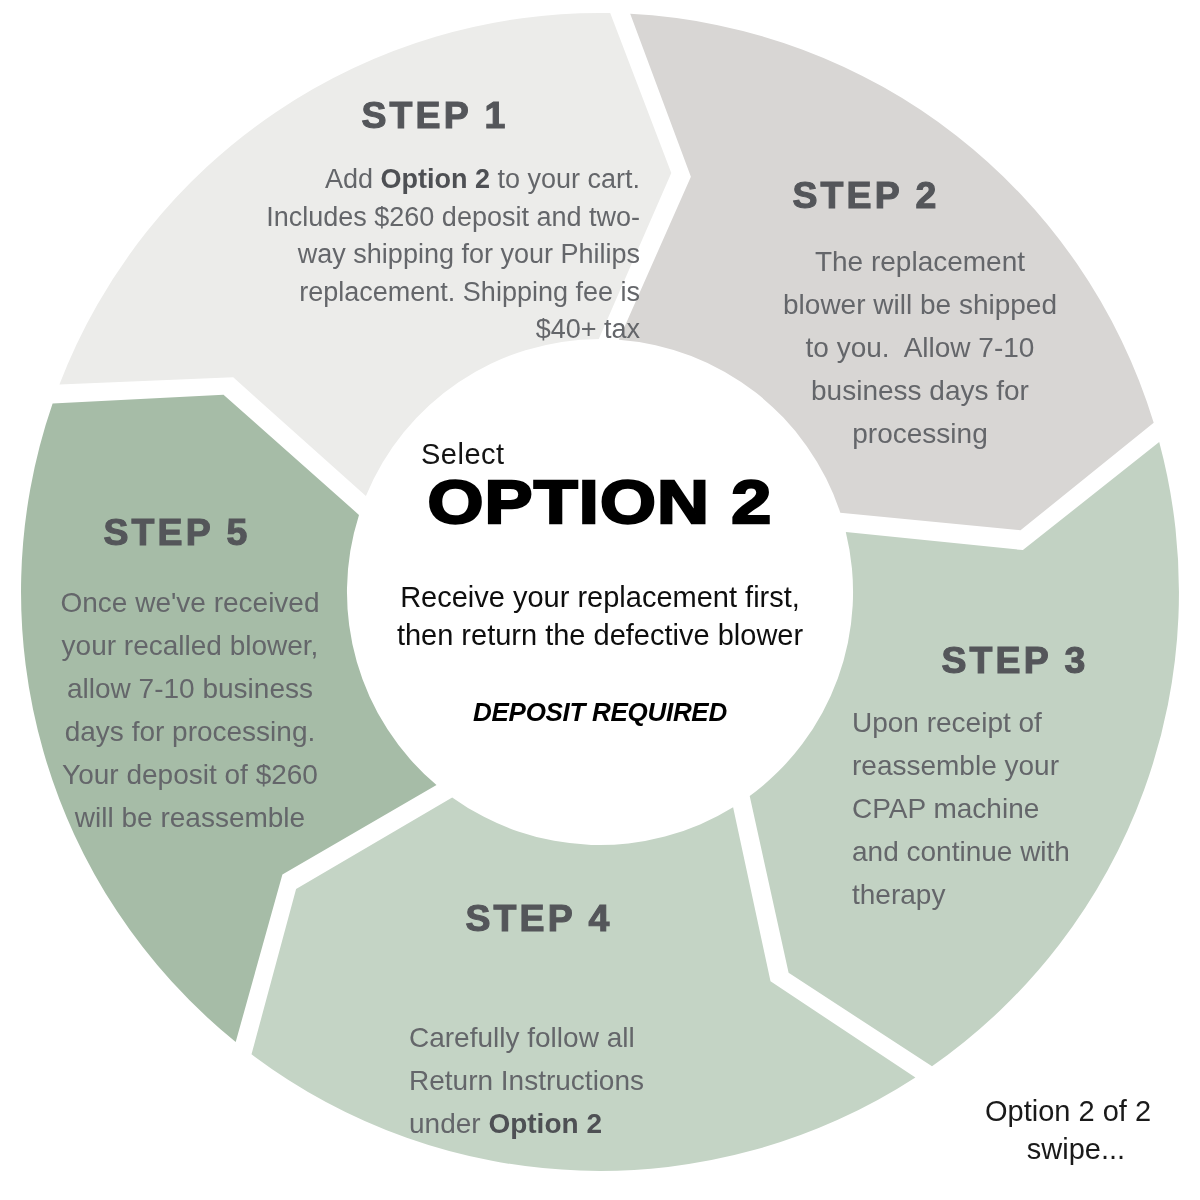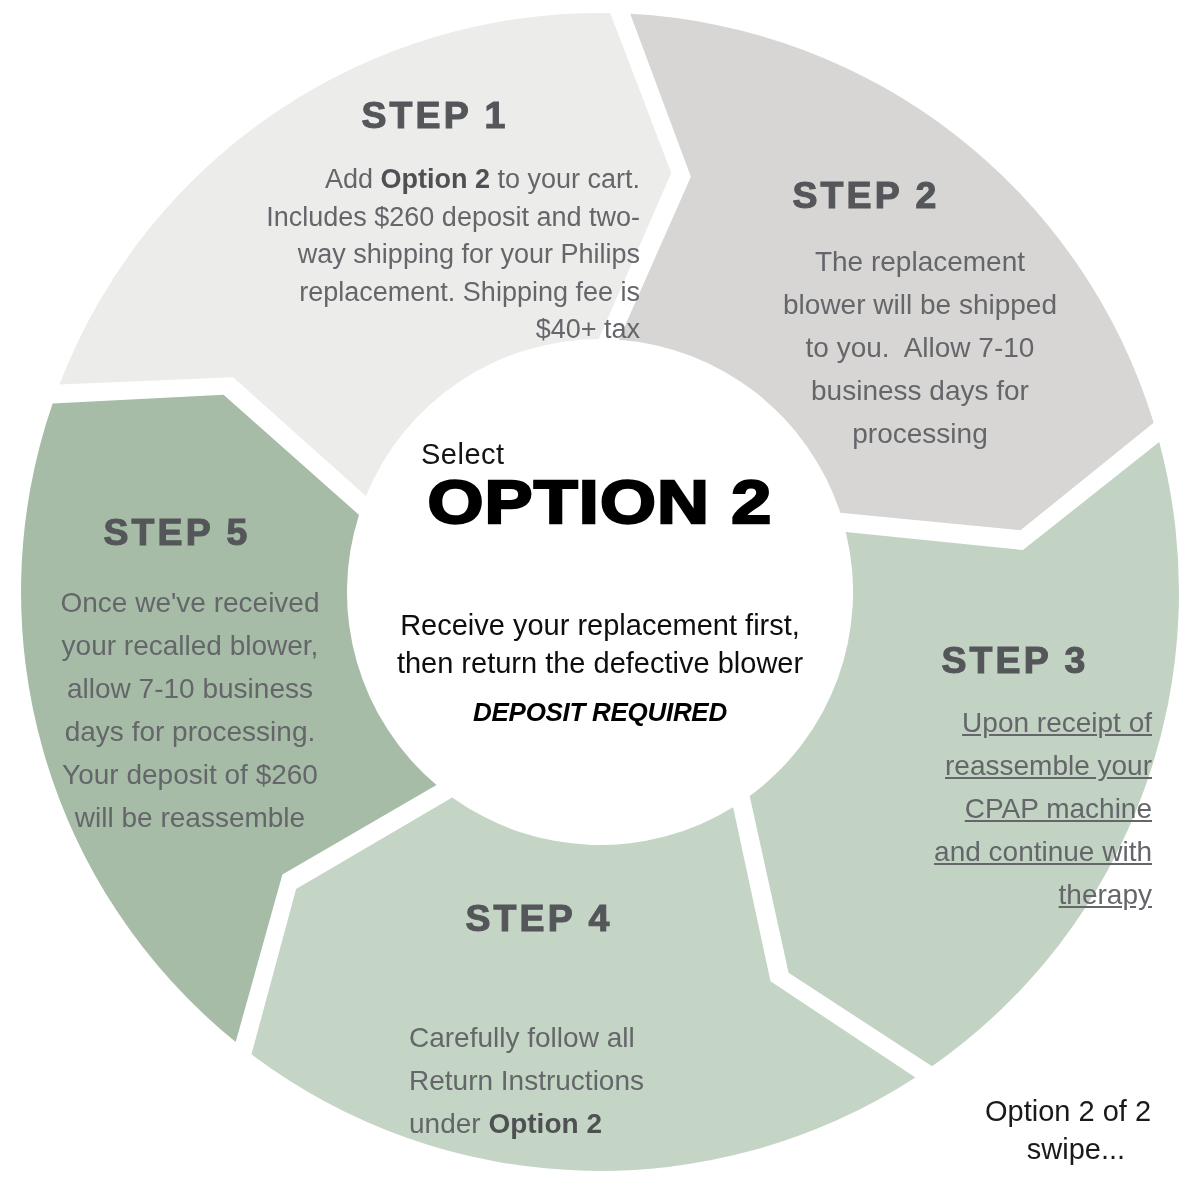--- a/index.html
+++ b/index.html
@@ -16,34 +16,34 @@
   }
   .step-body{position:absolute;color:#64666a;font-size:28px;line-height:43px;}
   .step-body .line{white-space:pre-wrap;}
   .step-body b{color:#4e5054;}
 
   .h1{left:285px;top:95px;width:300px;}
   .b1{left:190px;top:161px;width:450px;text-align:right;font-size:27px;line-height:37.5px;}
   .h2{left:716px;top:175px;width:300px;}
   .b2{left:748px;top:240px;width:344px;text-align:center;}
   .h3{left:865px;top:640px;width:300px;}
-  .b3{left:852px;top:701px;width:300px;text-align:right;text-decoration:underline;}
+  .b3{left:852px;top:701px;width:300px;text-align:left;}
   .h4{left:389px;top:898px;width:300px;}
   .b4{left:409px;top:972px;width:320px;text-align:left;margin-top:44px;}
   .h5{left:27px;top:512px;width:300px;}
   .b5{left:32px;top:581px;width:316px;text-align:center;}
 
   .select{position:absolute;left:421px;top:438px;font-size:29px;color:#141414;letter-spacing:0.5px;}
   .option-title{
     position:absolute;left:300px;top:466px;width:600px;text-align:center;
     font-size:62px;font-weight:bold;color:#000000;letter-spacing:1px;
     -webkit-text-stroke:2.4px #000000;transform:scaleX(1.16);
   }
   .center-sub{position:absolute;left:250px;top:578px;width:700px;text-align:center;
-    font-size:29px;line-height:38px;color:#0e0e0e;margin-top:28px;}
+    font-size:29px;line-height:38px;color:#0e0e0e;}
   .deposit{position:absolute;left:300px;top:697px;width:600px;text-align:center;
     font-size:26px;font-weight:bold;font-style:italic;color:#000000;letter-spacing:-0.3px;}
 
   .footer{position:absolute;left:985px;top:1092px;font-size:29px;line-height:38px;color:#1a1a1a;}
   .footer .l2{padding-left:16px;text-align:center;}
 </style>
 </head>
 <body>
 
 <div class="canvas">

